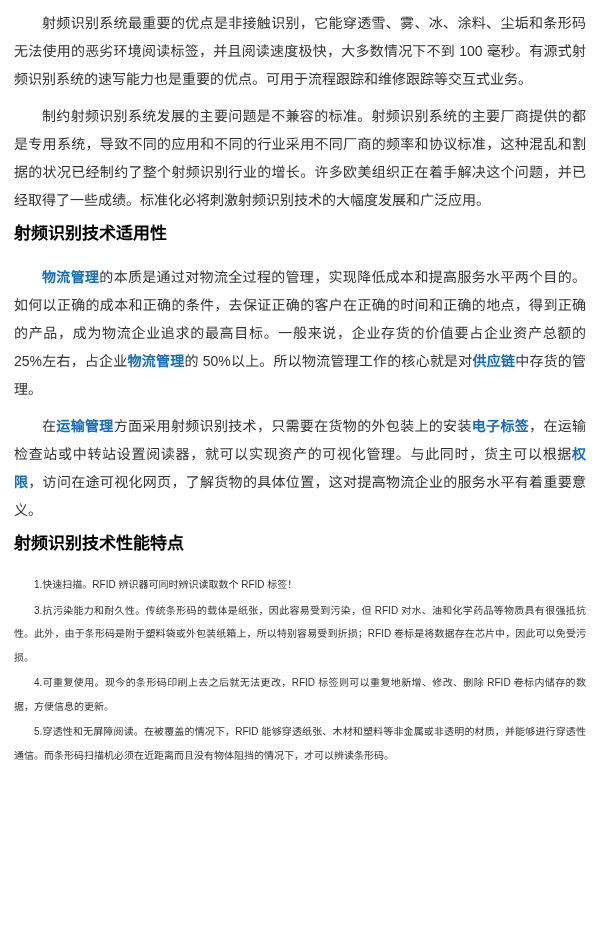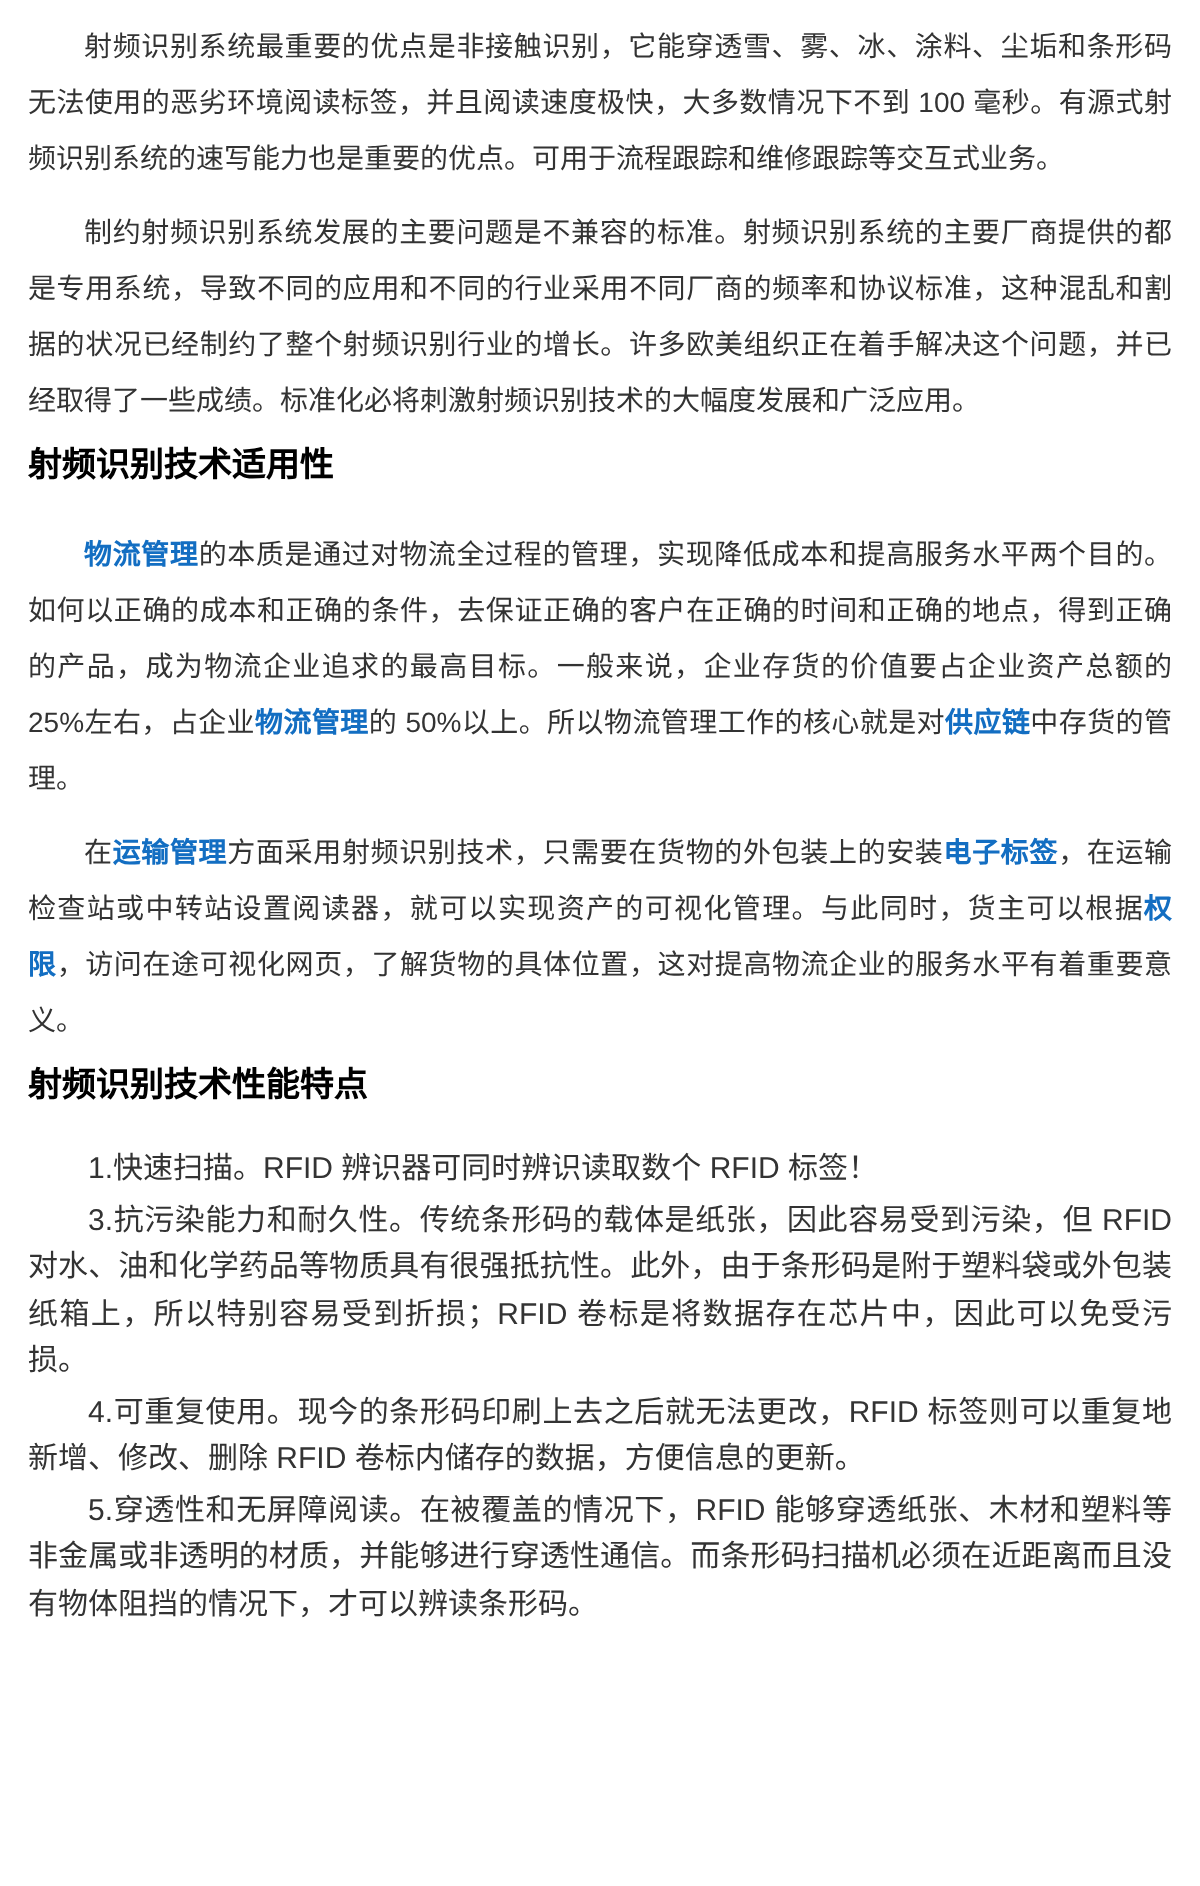--- a/index.html
+++ b/index.html
@@ -39,21 +39,21 @@
     color:var(--heading);
     margin:1px 0 16px 0;
     font-family:Liberation Mono, monospace;
   }
   .heading.features{
   }
   .feature-list{
     margin:0;
   }
   .list-item{
-    font-size:15px;
+    font-size:10px;
     line-height:23.5px;
     text-align:justify;
     text-indent:2em;
     margin:0 0 2px 0;
   }
   a.link{
     color:var(--link);
     text-decoration:none;
     cursor:pointer;
     font-weight:bold;

